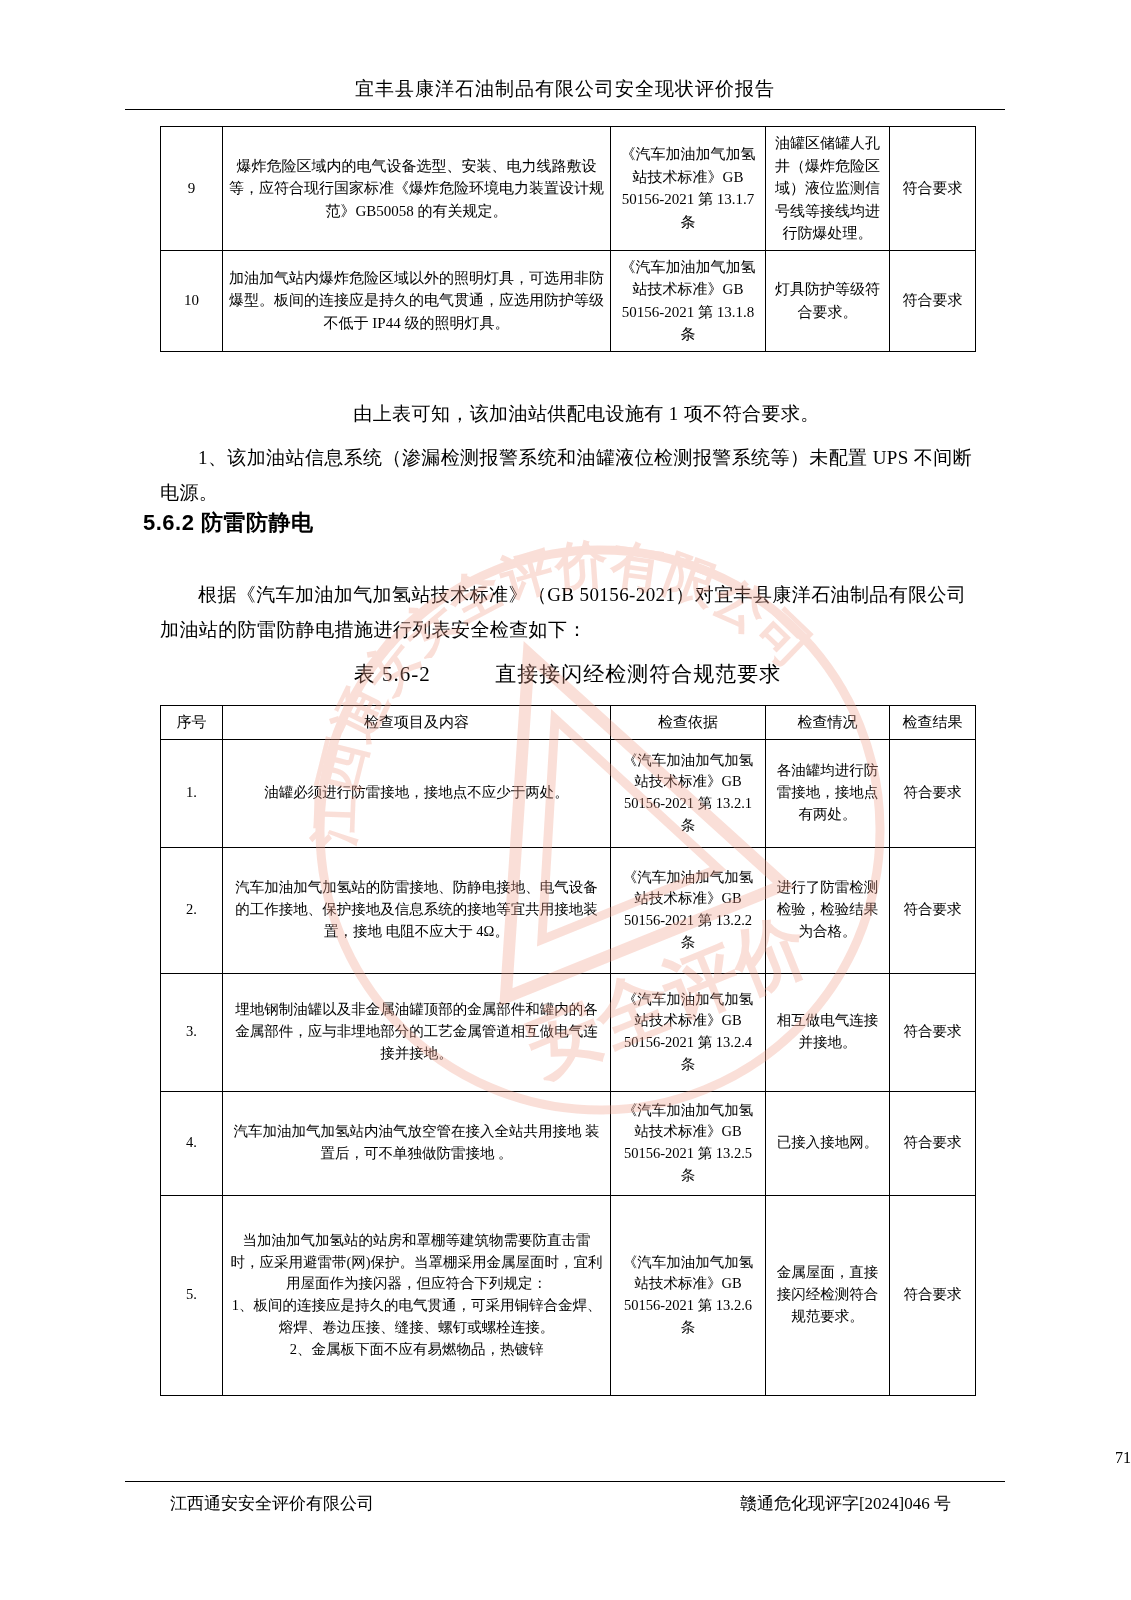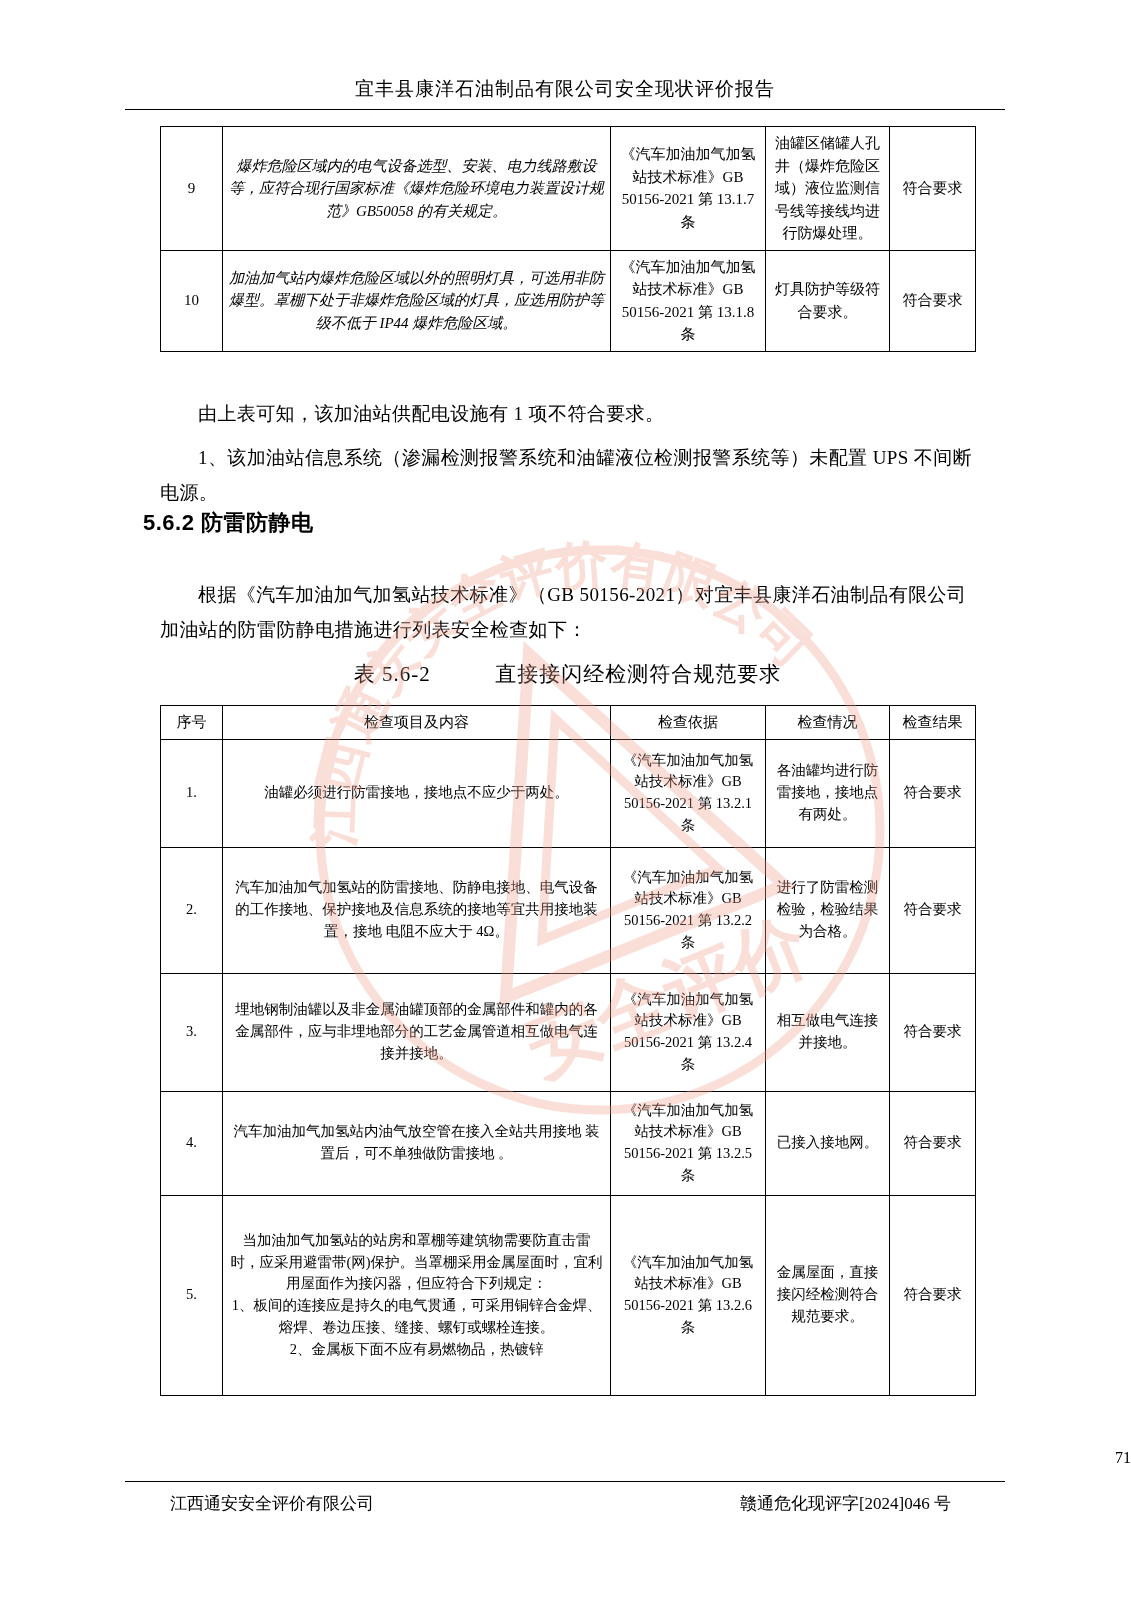--- a/index.html
+++ b/index.html
@@ -85,39 +85,38 @@
     vertical-align: middle;
     text-align: center;
     padding: 5px 6px;
     line-height: 1.5;
     font-weight: normal;
   }
   td.body-cell {
     text-align: justify;
     text-align-last: center;
     padding: 7px 14px;
-    font-style: italic;
   }
 
   
   .table1-wrap {
     position: absolute;
     left: 160px;
     top: 126px;
     width: 815px;
   }
 
   
   .para {
     position: absolute;
     font-size: 19px;
     line-height: 1.85;
     letter-spacing: 0.4px;
   }
-  .p1 { left: 160px; top: 396px; width: 815px; text-indent: 38px; }
+  .p1 { left: 160px; top: 396px; width: 815px; text-indent: 38px; text-align: center; }
   .p2 { left: 160px; top: 440px; width: 815px; text-indent: 38px; }
 
   .heading {
     position: absolute;
     left: 143px;
     top: 508px;
     font-family: "Liberation Sans", sans-serif;
     font-size: 22px;
     font-weight: bold;
     letter-spacing: 0.5px;
@@ -200,21 +199,21 @@
       <tbody>
         <tr>
           <td class="num-cell">9</td>
           <td class="body-cell">爆炸危险区域内的电气设备选型、安装、电力线路敷设等，应符合现行国家标准《爆炸危险环境电力装置设计规范》GB50058 的有关规定。</td>
           <td class="std-cell">《汽车加油加气加氢站技术标准》GB 50156-2021 第 13.1.7 条</td>
           <td class="std-cell">油罐区储罐人孔井（爆炸危险区域）液位监测信号线等接线均进行防爆处理。</td>
           <td>符合要求</td>
         </tr>
         <tr>
           <td class="num-cell">10</td>
-          <td class="body-cell">加油加气站内爆炸危险区域以外的照明灯具，可选用非防爆型。罩棚下处于非爆炸危险区域的灯具，应选用防护等级不低于 IP44 爆炸危险区域。</td>
+          <td class="body-cell">加油加气站内爆炸危险区域以外的照明灯具，可选用非防爆型。板间的连接应是持久的电气贯通，应选用防护等级不低于 IP44 级的照明灯具。</td>
           <td class="std-cell">《汽车加油加气加氢站技术标准》GB 50156-2021 第 13.1.8 条</td>
           <td class="std-cell">灯具防护等级符合要求。</td>
           <td>符合要求</td>
         </tr>
       </tbody>
     </table>
   </div>
 
   <div class="para p1">由上表可知，该加油站供配电设施有 1 项不符合要求。</div>
   <div class="para p2">1、该加油站信息系统（渗漏检测报警系统和油罐液位检测报警系统等）未配置 UPS 不间断电源。</div>

